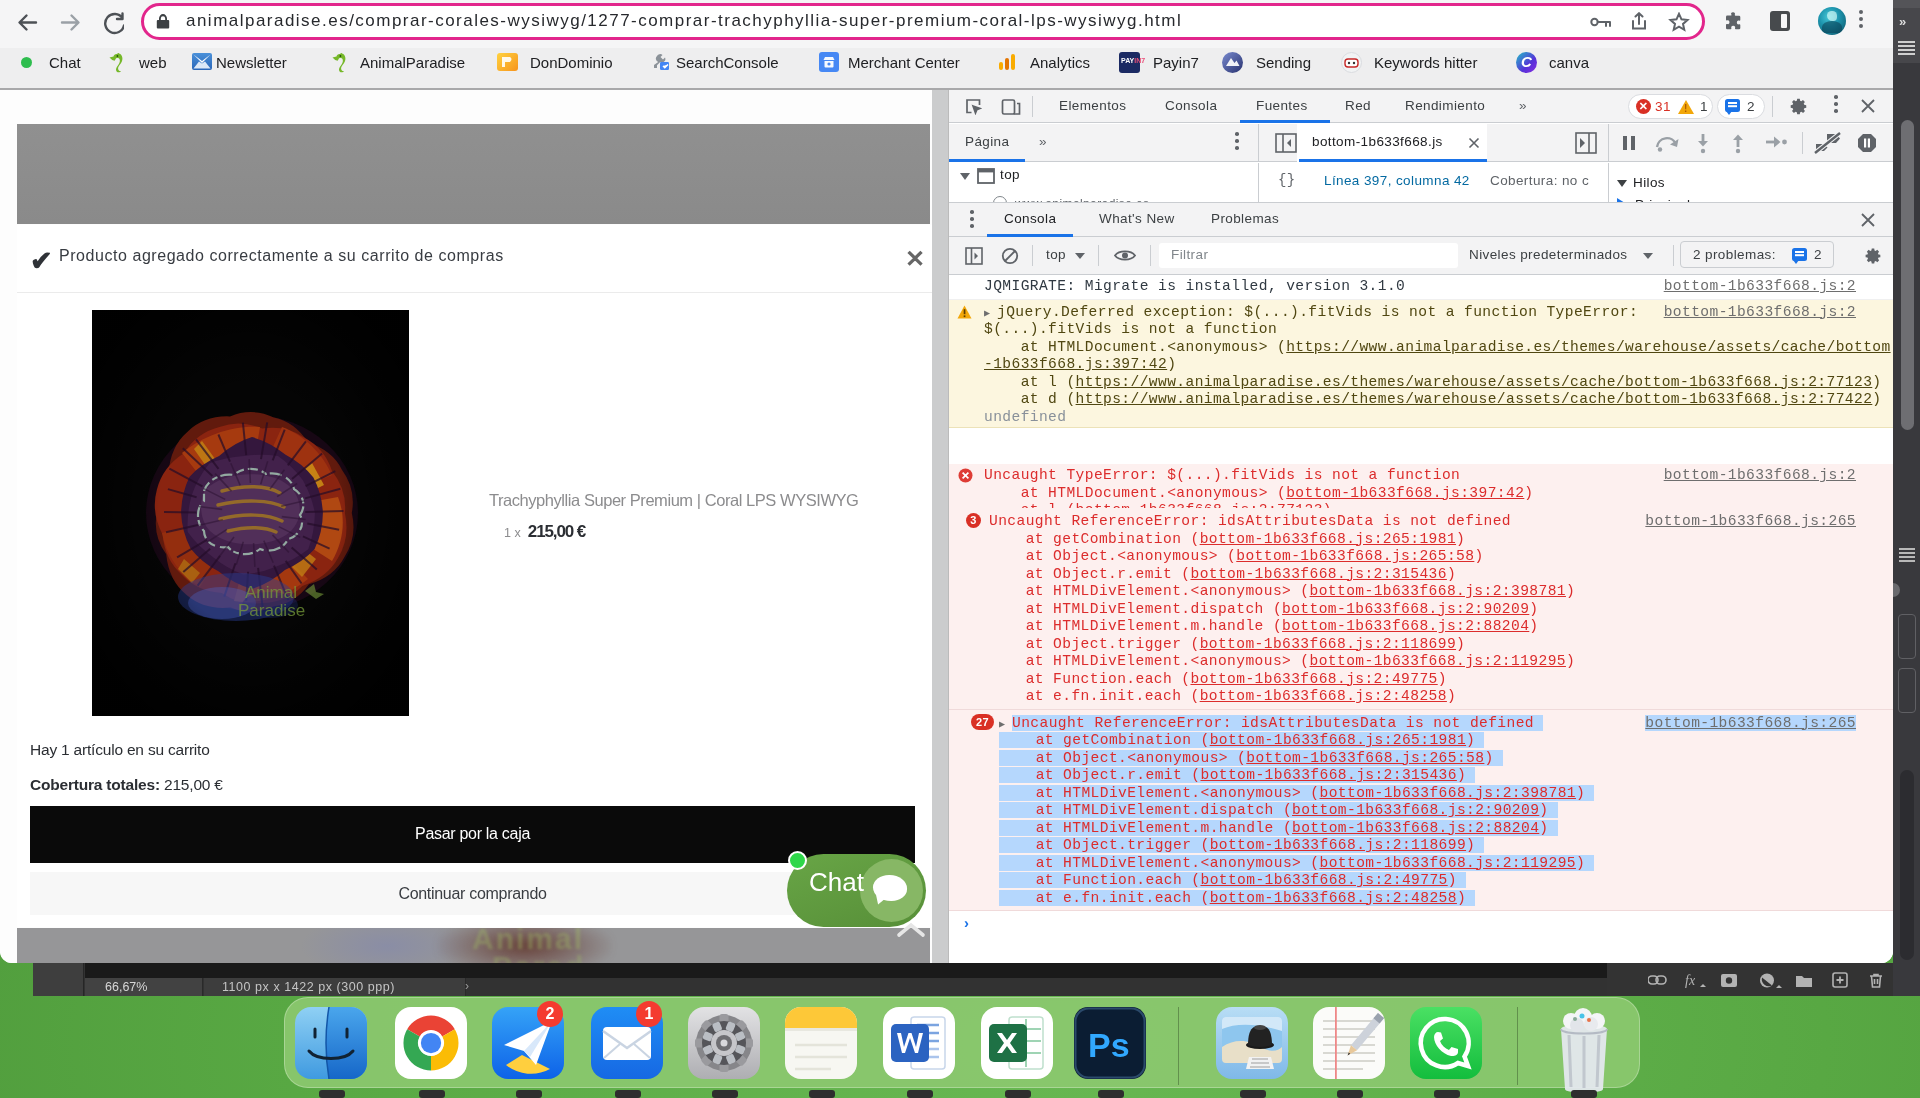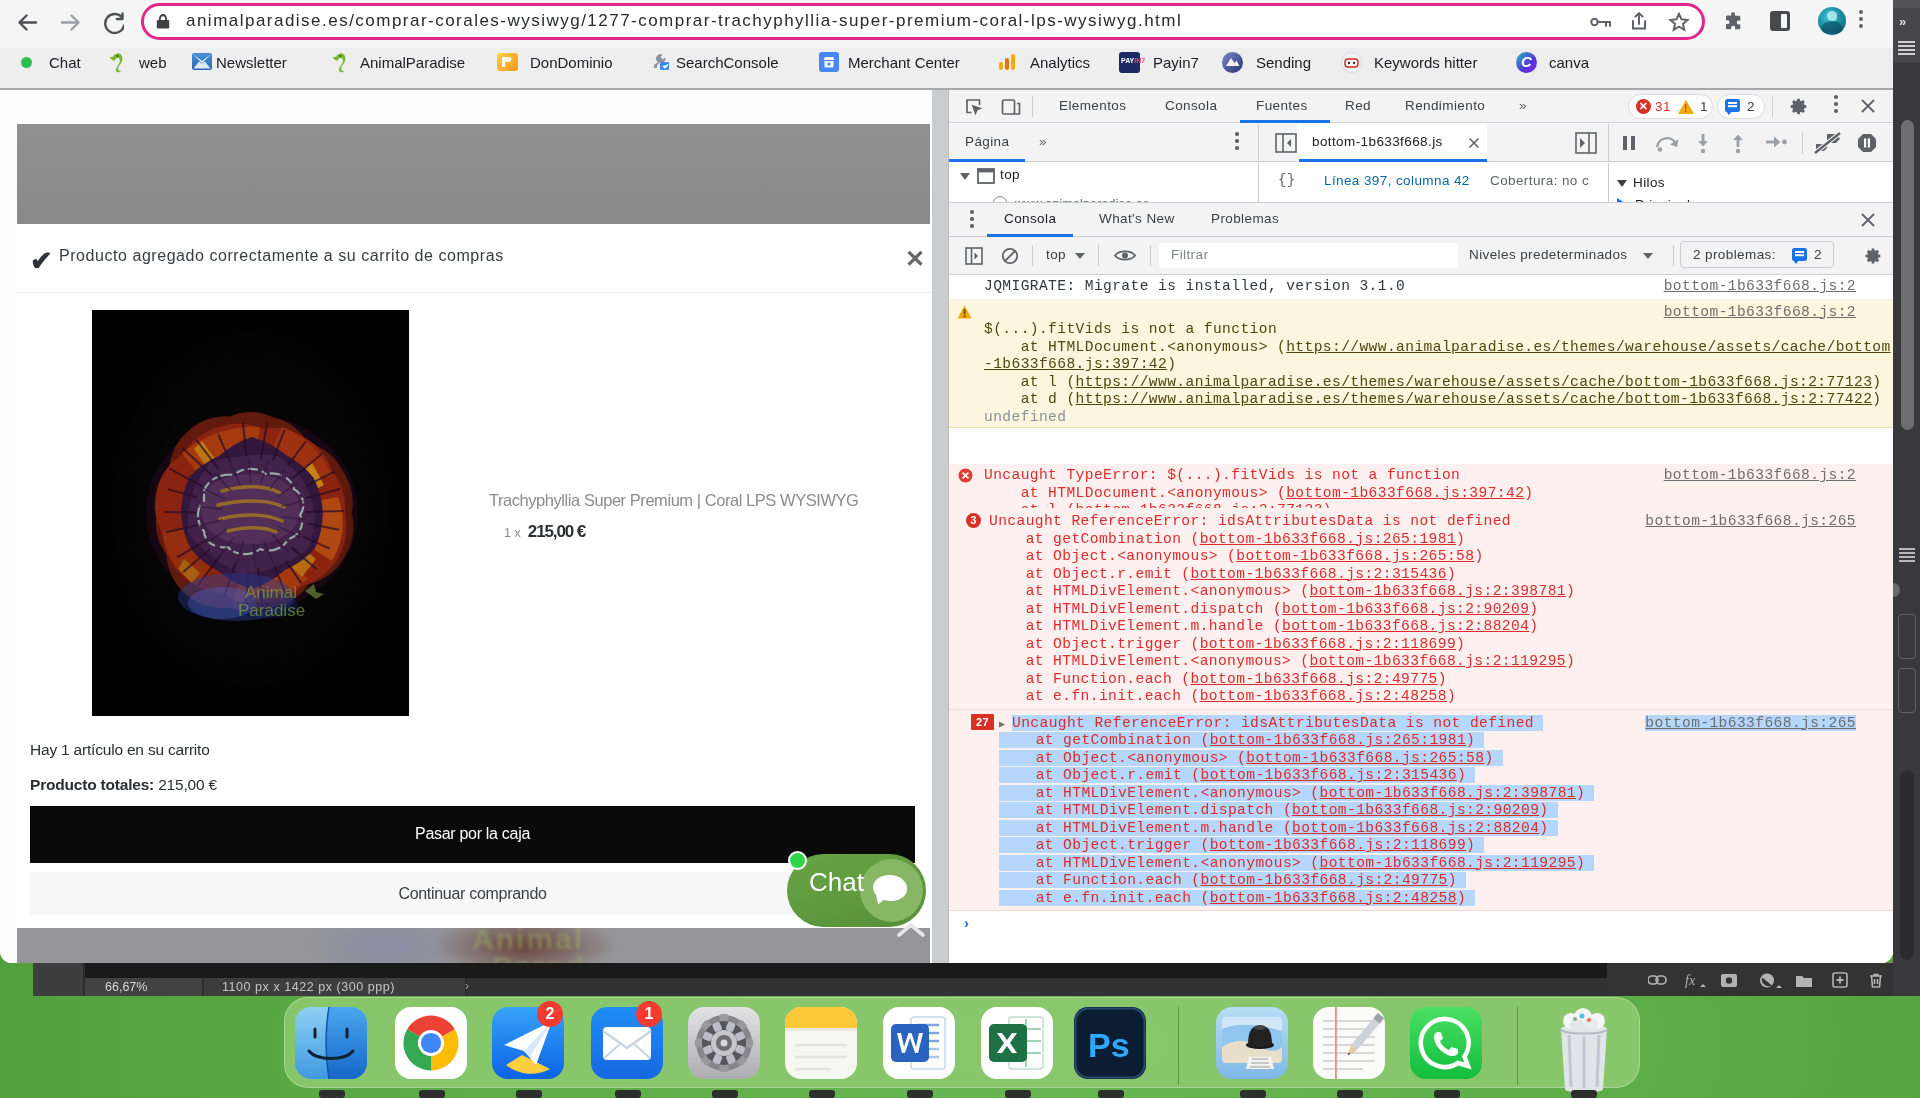--- a/index.html
+++ b/index.html
@@ -222,21 +222,21 @@
             <stop offset="1" stop-color="rgba(0,0,0,0.95)"></stop>
           </radialGradient>
           <rect width="317" height="406" fill="url(#vig)"></rect>
           <text x="153" y="288" font-size="17" fill="rgba(118,155,58,0.75)" font-family="Liberation Sans">Animal</text>
           <text x="146" y="306" font-size="17" fill="rgba(118,155,58,0.75)" font-family="Liberation Sans">Paradise</text>
           <path d="M213 281 l9 -7 2 8 8 2 -8 5 z" fill="rgba(118,155,58,0.6)"></path>
         </svg>
       <div class="abs" style="left:472px;top:266px;font-size:16.5px;letter-spacing:-0.45px;color:#8c8c8e;">Trachyphyllia Super Premium | Coral LPS WYSIWYG</div>
       <div class="abs" style="left:471px;top:297px;font-size:12.5px;color:#8c8c8e;margin-left:16px;">1 x <span style="font-size:17px;font-weight:bold;letter-spacing:-1.1px;color:#2b2e33;">&nbsp;215,00 €</span></div>
       <div class="abs" style="left:13px;top:516px;font-size:15.5px;letter-spacing:-0.2px;color:#2b2e33;">Hay 1 artículo en su carrito</div>
-      <div class="abs" style="left:13px;top:551px;font-size:15.5px;letter-spacing:-0.2px;color:#2b2e33;"><b>Producto totales:</b> 215,00 €</div>
+      <div class="abs" style="left:13px;top:551px;font-size:15.5px;letter-spacing:-0.2px;color:#2b2e33;"><b>Cobertura totales:</b> 215,00 €</div>
       <div class="abs" style="left:13px;top:581px;width:885px;height:57px;background:#0a0a0a;">
         <div style="text-align:center;margin-top:19px;font-size:16px;letter-spacing:-0.3px;color:#fff;">Pasar por la caja</div>
       </div>
       <div class="abs" style="left:13px;top:647px;width:885px;height:43px;background:#f7f7f7;">
         <div style="text-align:center;margin-top:13px;font-size:16px;letter-spacing:-0.3px;color:#3a3d42;">Continuar comprando</div>
       </div>
     </div>
 
     <svg class="abs" style="left:896px;top:832px" width="30" height="16" viewBox="0 0 30 16">
         <path d="M3 13 L15 3 L27 13" fill="none" stroke="#e6e6e6" stroke-width="3.6" stroke-linecap="round"></path>
@@ -445,20 +445,21 @@
 <div class="abs" style="top:0;width:945px;height:24.5px;border-bottom:1px solid #f0f0f0;">
 <div class="ln" style="top:3.2px">JQMIGRATE: Migrate is installed, version 3.1.0</div>
 <div class="rlink" style="top:3.2px">bottom-1b633f668.js:2</div>
         </div>
 <div class="abs" style="top:24.5px;width:945px;height:128px;background:#fcf6df;border-bottom:1px solid #ece2b8;color:#504711;">
 <svg class="abs" style="left:8px;top:5px" width="15" height="14" viewBox="0 0 15 14">
             <path d="M7.5 0.5 L14.5 13.5 H0.5 Z" fill="#f2a70a"></path>
             <rect x="6.7" y="4.2" width="1.7" height="5" fill="#5c3c00"></rect>
             <rect x="6.7" y="10.4" width="1.7" height="1.7" fill="#5c3c00"></rect>
           </svg>
+<div class="ln" style="top:4.2px;left:35px"><span class="exp">▶</span>jQuery.Deferred exception: $(...).fitVids is not a function TypeError:</div>
 <div class="rlink" style="top:4.2px">bottom-1b633f668.js:2</div>
 <div class="ln" style="top:21.7px">$(...).fitVids is not a function</div>
 <div class="ln" style="top:39.2px">    at HTMLDocument.&lt;anonymous&gt; (<span class="lk">https://www.animalparadise.es/themes/warehouse/assets/cache/bottom</span></div>
 <div class="ln" style="top:56.7px"><span class="lk">-1b633f668.js:397:42</span>)</div>
 <div class="ln" style="top:74.2px">    at l (<span class="lk">https://www.animalparadise.es/themes/warehouse/assets/cache/bottom-1b633f668.js:2:77123</span>)</div>
 <div class="ln" style="top:91.7px">    at d (<span class="lk">https://www.animalparadise.es/themes/warehouse/assets/cache/bottom-1b633f668.js:2:77422</span>)</div>
 <div class="ln" style="top:109.2px;color:#88909a">undefined</div>
 </div>
 <div class="abs" style="top:153px;width:945px;height:79.5px;background:#fdf0ef;border-bottom:1px solid #f0dada;color:#dc2c2c;margin-top:36px;">
 <svg class="abs" style="left:9px;top:4px" width="15" height="15" viewBox="0 0 15 15">
@@ -480,21 +481,21 @@
 <div class="ln" style="top:58.0px;left:40px">    at Object.r.emit (<span class="lk">bottom-1b633f668.js:2:315436</span>)</div>
 <div class="ln" style="top:75.5px;left:40px">    at HTMLDivElement.&lt;anonymous&gt; (<span class="lk">bottom-1b633f668.js:2:398781</span>)</div>
 <div class="ln" style="top:93.0px;left:40px">    at HTMLDivElement.dispatch (<span class="lk">bottom-1b633f668.js:2:90209</span>)</div>
 <div class="ln" style="top:110.5px;left:40px">    at HTMLDivElement.m.handle (<span class="lk">bottom-1b633f668.js:2:88204</span>)</div>
 <div class="ln" style="top:128.0px;left:40px">    at Object.trigger (<span class="lk">bottom-1b633f668.js:2:118699</span>)</div>
 <div class="ln" style="top:145.5px;left:40px">    at HTMLDivElement.&lt;anonymous&gt; (<span class="lk">bottom-1b633f668.js:2:119295</span>)</div>
 <div class="ln" style="top:163.0px;left:40px">    at Function.each (<span class="lk">bottom-1b633f668.js:2:49775</span>)</div>
 <div class="ln" style="top:180.5px;left:40px">    at e.fn.init.each (<span class="lk">bottom-1b633f668.js:2:48258</span>)</div>
 </div>
 <div class="abs" style="top:435px;width:945px;height:200.5px;background:#fdf0ef;border-bottom:1px solid #f0dada;color:#dc2c2c;">
-<div class="abs" style="left:22px;top:4px;width:23px;height:16px;border-radius:1px;background:#d93025;color:#fff;font-size:11px;font-weight:bold;text-align:center;line-height:16px;font-family:'Liberation Sans',sans-serif;">27</div>
+<div class="abs" style="left:22px;top:4px;width:23px;height:16px;border-radius:8px;background:#d93025;color:#fff;font-size:11px;font-weight:bold;text-align:center;line-height:16px;font-family:'Liberation Sans',sans-serif;">27</div>
 <div class="ln" style="top:4.7px;left:50px"><span class="exp">▶</span><span class="sel">Uncaught ReferenceError: idsAttributesData is not defined&nbsp;</span></div>
 <div class="rlink" style="top:4.7px"><span class="sel">bottom-1b633f668.js:265</span></div>
 <div class="ln" style="top:22.2px;left:50px"><span class="sel">    at getCombination (<span class="lk">bottom-1b633f668.js:265:1981</span>)&nbsp;</span></div>
 <div class="ln" style="top:39.7px;left:50px"><span class="sel">    at Object.&lt;anonymous&gt; (<span class="lk">bottom-1b633f668.js:265:58</span>)&nbsp;</span></div>
 <div class="ln" style="top:57.2px;left:50px"><span class="sel">    at Object.r.emit (<span class="lk">bottom-1b633f668.js:2:315436</span>)&nbsp;</span></div>
 <div class="ln" style="top:74.7px;left:50px"><span class="sel">    at HTMLDivElement.&lt;anonymous&gt; (<span class="lk">bottom-1b633f668.js:2:398781</span>)&nbsp;</span></div>
 <div class="ln" style="top:92.2px;left:50px"><span class="sel">    at HTMLDivElement.dispatch (<span class="lk">bottom-1b633f668.js:2:90209</span>)&nbsp;</span></div>
 <div class="ln" style="top:109.7px;left:50px"><span class="sel">    at HTMLDivElement.m.handle (<span class="lk">bottom-1b633f668.js:2:88204</span>)&nbsp;</span></div>
 <div class="ln" style="top:127.2px;left:50px"><span class="sel">    at Object.trigger (<span class="lk">bottom-1b633f668.js:2:118699</span>)&nbsp;</span></div>
 <div class="ln" style="top:144.7px;left:50px"><span class="sel">    at HTMLDivElement.&lt;anonymous&gt; (<span class="lk">bottom-1b633f668.js:2:119295</span>)&nbsp;</span></div>

